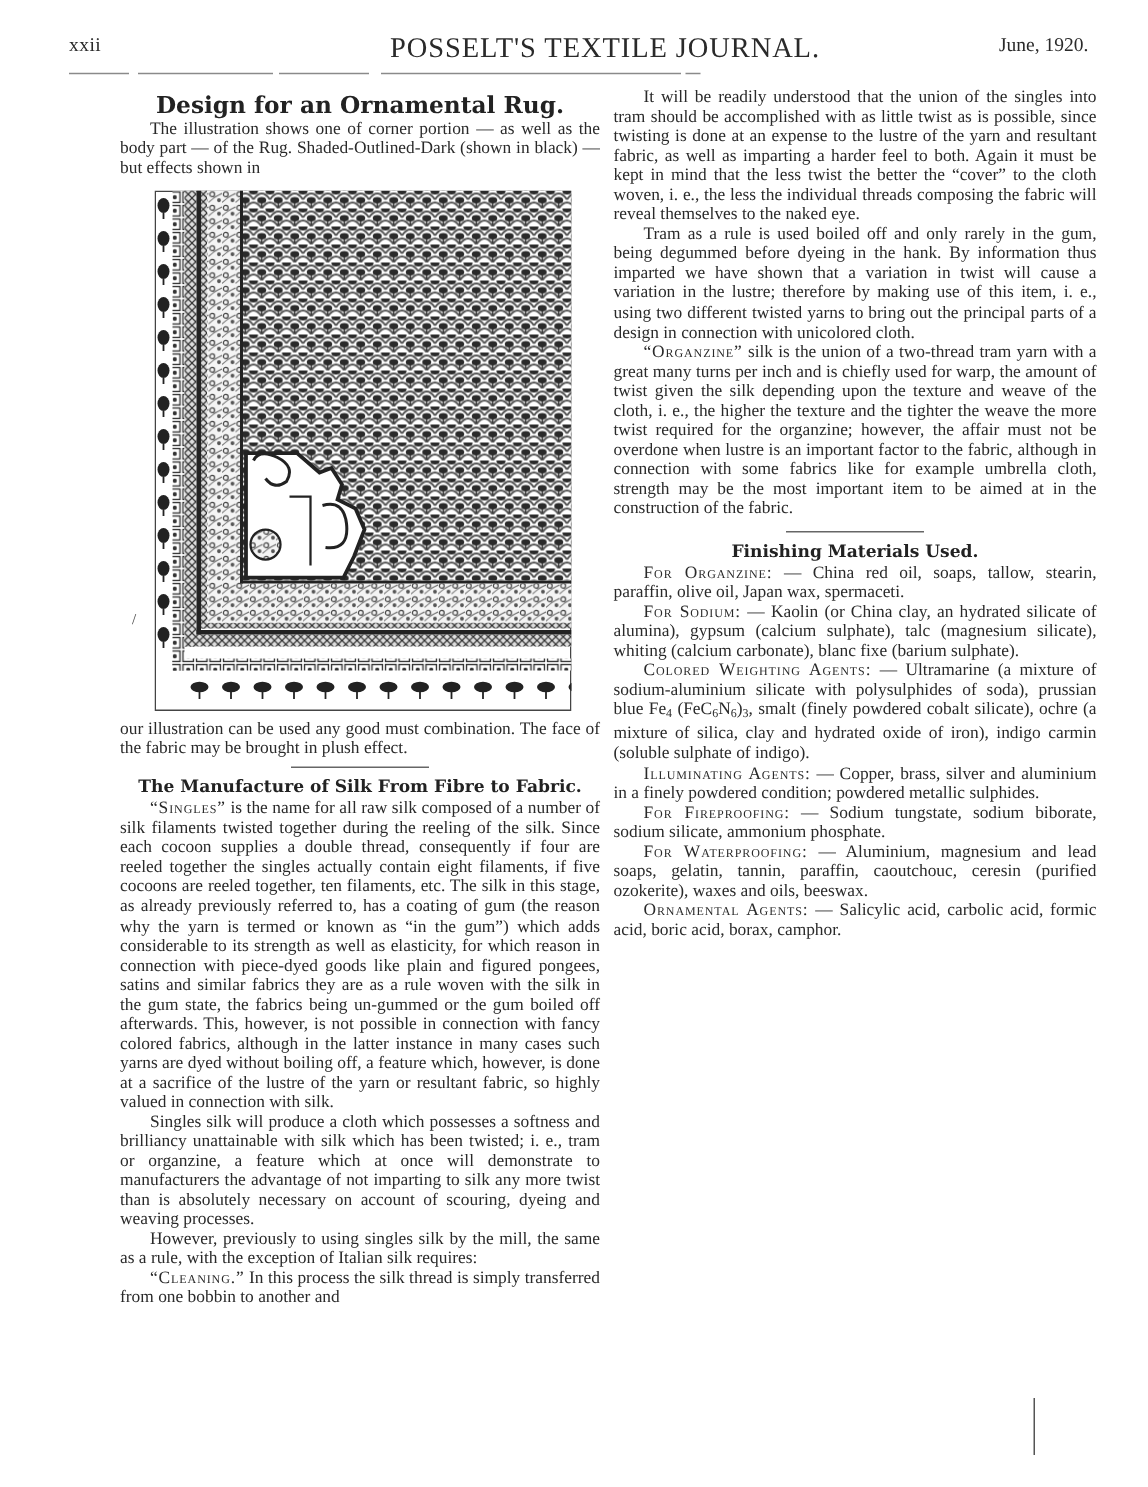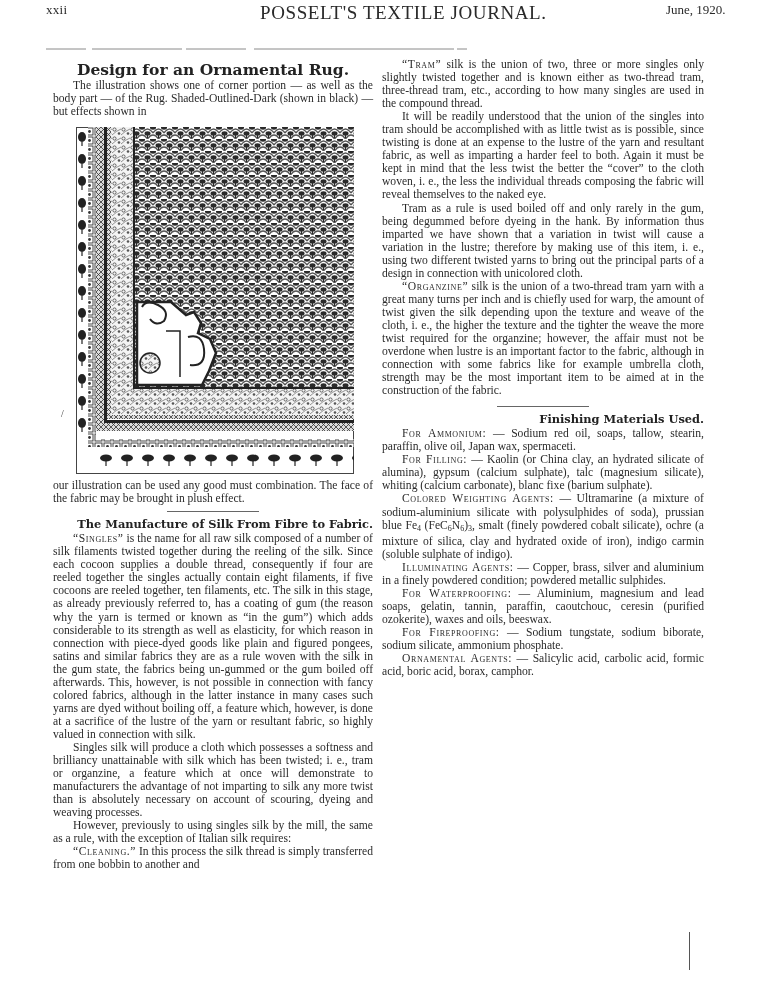--- a/index.html
+++ b/index.html
@@ -1,30 +1,30 @@
 <!DOCTYPE html>
 <html><head>
 <meta charset="utf-8">
 <style>
   html, body { margin: 0; padding: 0; background: #ffffff; }
   body { width: 765px; height: 991px; position: relative; overflow: hidden;
          font-family: "Liberation Serif", "DejaVu Serif", serif; color: #2a2a2a; }
-  .header { position: absolute; top: 0; left: 46px; width: 420px; height: 20px; }
+  .header { position: absolute; top: 20px; left: 46px; width: 420px; height: 20px; }
   .hdr-left { position: absolute; left: 0; top: 2px; font-size: 13px; letter-spacing: 0.3px; }
   .hdr-center { position: absolute; left: 214px; top: 2px; font-size: 19px; letter-spacing: 0.6px; white-space: nowrap; }
   .hdr-right { position: absolute; left: 620px; top: 2px; font-size: 13px; white-space: nowrap; }
   .hdr-rule-full { position: absolute; top: 49px; left: 46px; width: 421px; }
-  .col { position: absolute; font-size: 11.6px; line-height: 13.05px; text-align: justify; }
+  .col { position: absolute; font-size: 11.6px; line-height: 13.05px; text-align: justify; margin-left: 27px; }
   .col-left { left: 53px; top: 58px; width: 320px; }
   .col-right { left: 382px; top: 58px; width: 322px; }
   .col p { margin: 0; text-indent: 20px; }
   .col p.noindent { text-indent: 0; }
   .title-main { font-family: "DejaVu Serif", serif; font-weight: bold; font-size: 15.5px; text-align: center;
                 line-height: 19px; margin: 2px 0 0 0; color: #222; }
-  .subhead { font-family: "DejaVu Serif", serif; font-weight: bold; font-size: 11.4px; text-align: right;
+  .subhead { font-family: "DejaVu Serif", serif; font-weight: bold; font-size: 11.4px; text-align: center;
              margin: 5px 0 1px 0; line-height: 14px; color: #222; }
   .sc { font-variant: small-caps; letter-spacing: 0.6px; }
   .short-rule { width: 92px; height: 1px; background: #666; margin: 6px auto 3px auto; }
   .rug-wrap { position: relative; width: 278px; height: 347px; margin: 9px 0 5px 23px; }
   .rug-wrap svg { display: block; }
   .stray-mark { position: absolute; left: -15px; top: 280px; font-size: 10px; color: #444; }
   .right-edge-mark { position: absolute; left: 689px; top: 932px; width: 1px; height: 38px; background: #555; }
   .sub { font-size: 8px; vertical-align: -2px; }
 </style>
 </head>
@@ -220,30 +220,29 @@
   <div class="subhead">The Manufacture of Silk From Fibre to Fabric.</div>
   <div id="silk-left">
     <p><span class="sc">“Singles”</span><span> is the name for all raw silk composed of a number of silk filaments twisted together during the reeling of the silk. Since each cocoon supplies a double thread, consequently if four are reeled together the singles actually contain eight filaments, if five cocoons are reeled together, ten filaments, etc. The silk in this stage, as already previously referred to, has a coating of gum (the reason why the yarn is termed or known as “in the gum”) which adds considerable to its strength as well as elasticity, for which reason in connection with piece-dyed goods like plain and figured pongees, satins and similar fabrics they are as a rule woven with the silk in the gum state, the fabrics being un-gummed or the gum boiled off afterwards. This, however, is not possible in connection with fancy colored fabrics, although in the latter instance in many cases such yarns are dyed without boiling off, a feature which, however, is done at a sacrifice of the lustre of the yarn or resultant fabric, so highly valued in connection with silk.</span></p>
     <p>Singles silk will produce a cloth which possesses a softness and brilliancy unattainable with silk which has been twisted; i. e., tram or organzine, a feature which at once will demonstrate to manufacturers the advantage of not imparting to silk any more twist than is absolutely necessary on account of scouring, dyeing and weaving processes.</p>
     <p>However, previously to using singles silk by the mill, the same as a rule, with the exception of Italian silk requires:</p>
     <p><span class="sc">“Cleaning.”</span><span id="cleaning-left"> In this process the silk thread is simply transferred from one bobbin to another and</span></p>
   </div>
 </div>
 
 <div class="col col-right">
-  <p><span class="sc">“Tram”</span><span> silk is the union of two, three or more singles only slightly twisted together and is known either as two-thread tram, three-thread tram, etc., according to how many singles are used in the compound thread.</span></p>
   <p>It will be readily understood that the union of the singles into tram should be accomplished with as little twist as is possible, since twisting is done at an expense to the lustre of the yarn and resultant fabric, as well as imparting a harder feel to both. Again it must be kept in mind that the less twist the better the “cover” to the cloth woven, i. e., the less the individual threads composing the fabric will reveal themselves to the naked eye.</p>
   <p>Tram as a rule is used boiled off and only rarely in the gum, being degummed before dyeing in the hank. By information thus imparted we have shown that a variation in twist will cause a variation in the lustre; therefore by making use of this item, i. e., using two different twisted yarns to bring out the principal parts of a design in connection with unicolored cloth.</p>
   <p><span class="sc">“Organzine”</span><span> silk is the union of a two-thread tram yarn with a great many turns per inch and is chiefly used for warp, the amount of twist given the silk depending upon the texture and weave of the cloth, i. e., the higher the texture and the tighter the weave the more twist required for the organzine; however, the affair must not be overdone when lustre is an important factor to the fabric, although in connection with some fabrics like for example umbrella cloth, strength may be the most important item to be aimed at in the construction of the fabric.</span></p>
 
   <div class="short-rule" style="margin-top:9px;"></div>
   <div class="subhead">Finishing Materials Used.</div>
 
-  <p><span class="sc">For Ammonium:</span><span> — Sodium red oil, soaps, tallow, stearin, paraffin, olive oil, Japan wax, spermaceti.</span></p>
-  <p><span class="sc">For Filling:</span><span> — Kaolin (or China clay, an hydrated silicate of alumina), gypsum (calcium sulphate), talc (magnesium silicate), whiting (calcium carbonate), blanc fixe (barium sulphate).</span></p>
+  <p><span class="sc">For Organzine:</span><span> — China red oil, soaps, tallow, stearin, paraffin, olive oil, Japan wax, spermaceti.</span></p>
+  <p><span class="sc">For Sodium:</span><span> — Kaolin (or China clay, an hydrated silicate of alumina), gypsum (calcium sulphate), talc (magnesium silicate), whiting (calcium carbonate), blanc fixe (barium sulphate).</span></p>
   <p><span class="sc">Colored Weighting Agents:</span><span> — Ultramarine (a mixture of sodium-aluminium silicate with polysulphides of soda), prussian blue Fe</span><sub class="sub">4</sub><span> (FeC</span><sub class="sub">6</sub><span>N</span><sub class="sub">6</sub><span>)</span><sub class="sub">3</sub><span>, smalt (finely powdered cobalt silicate), ochre (a mixture of silica, clay and hydrated oxide of iron), indigo carmin (soluble sulphate of indigo).</span></p>
   <p><span class="sc">Illuminating Agents:</span><span> — Copper, brass, silver and aluminium in a finely powdered condition; powdered metallic sulphides.</span></p>
+  <p><span class="sc">For Fireproofing:</span><span> — Sodium tungstate, sodium biborate, sodium silicate, ammonium phosphate.</span></p>
   <p><span class="sc">For Waterproofing:</span><span> — Aluminium, magnesium and lead soaps, gelatin, tannin, paraffin, caoutchouc, ceresin (purified ozokerite), waxes and oils, beeswax.</span></p>
-  <p><span class="sc">For Fireproofing:</span><span> — Sodium tungstate, sodium biborate, sodium silicate, ammonium phosphate.</span></p>
   <p><span class="sc">Ornamental Agents:</span><span> — Salicylic acid, carbolic acid, formic acid, boric acid, borax, camphor.</span></p>
 </div>
 
 <div class="right-edge-mark"></div>
 
 </body></html>

